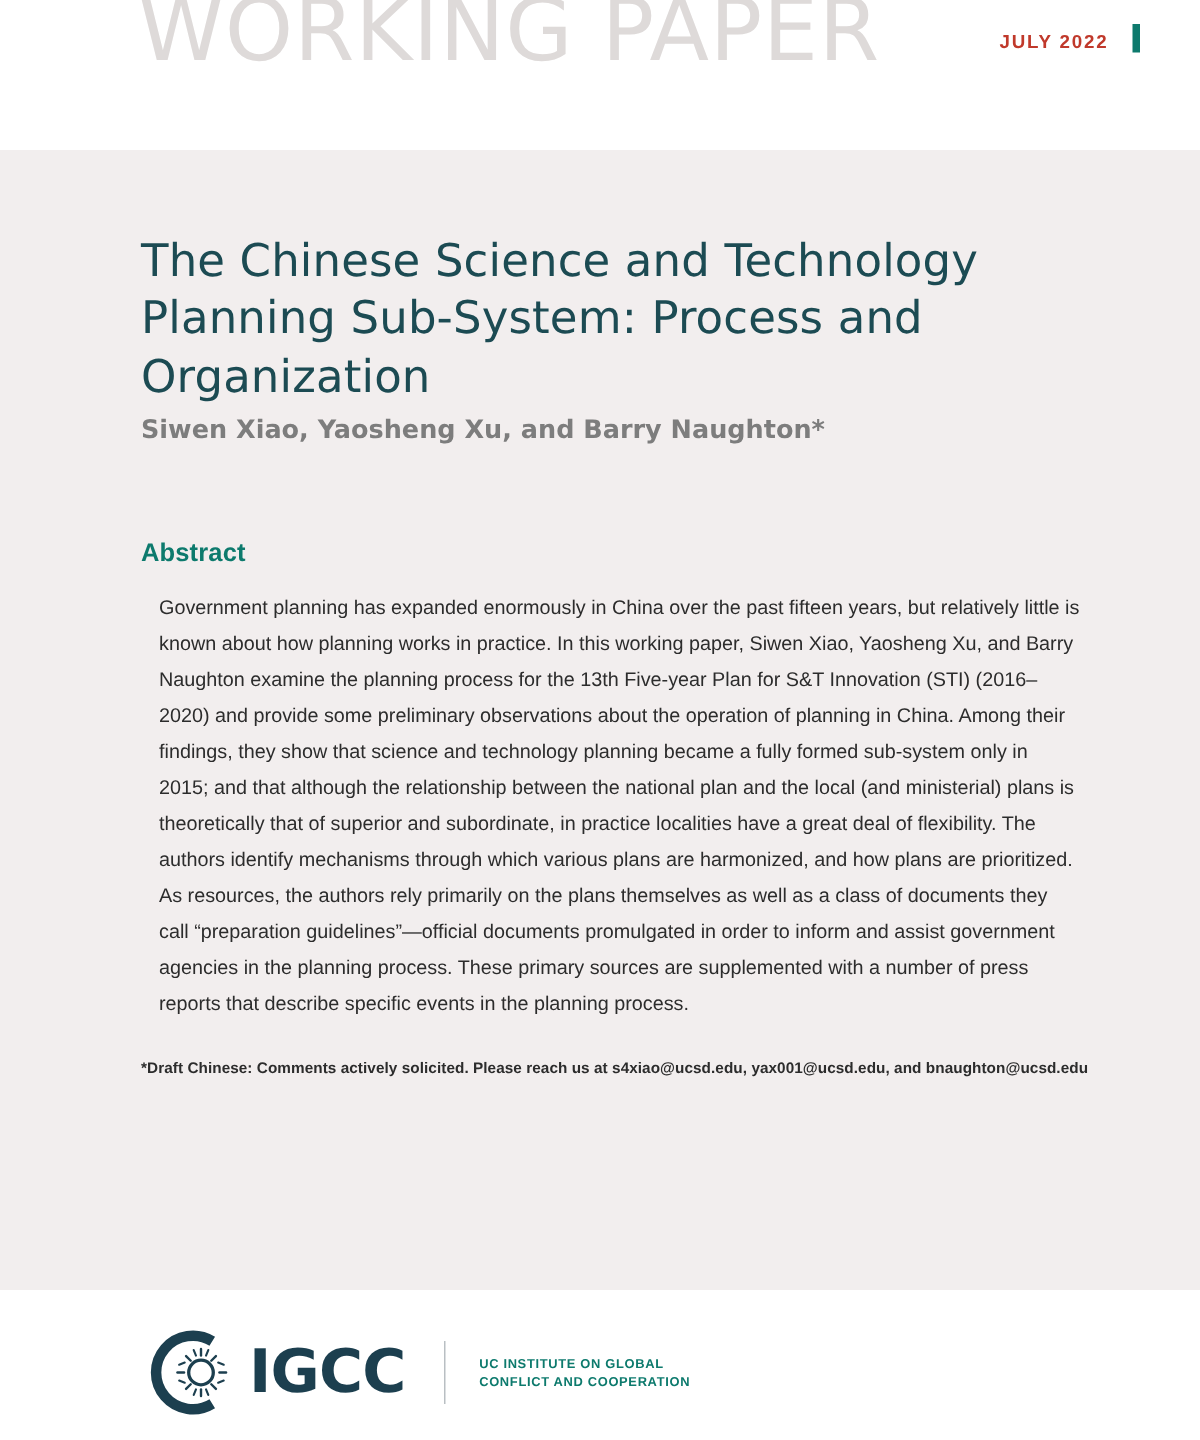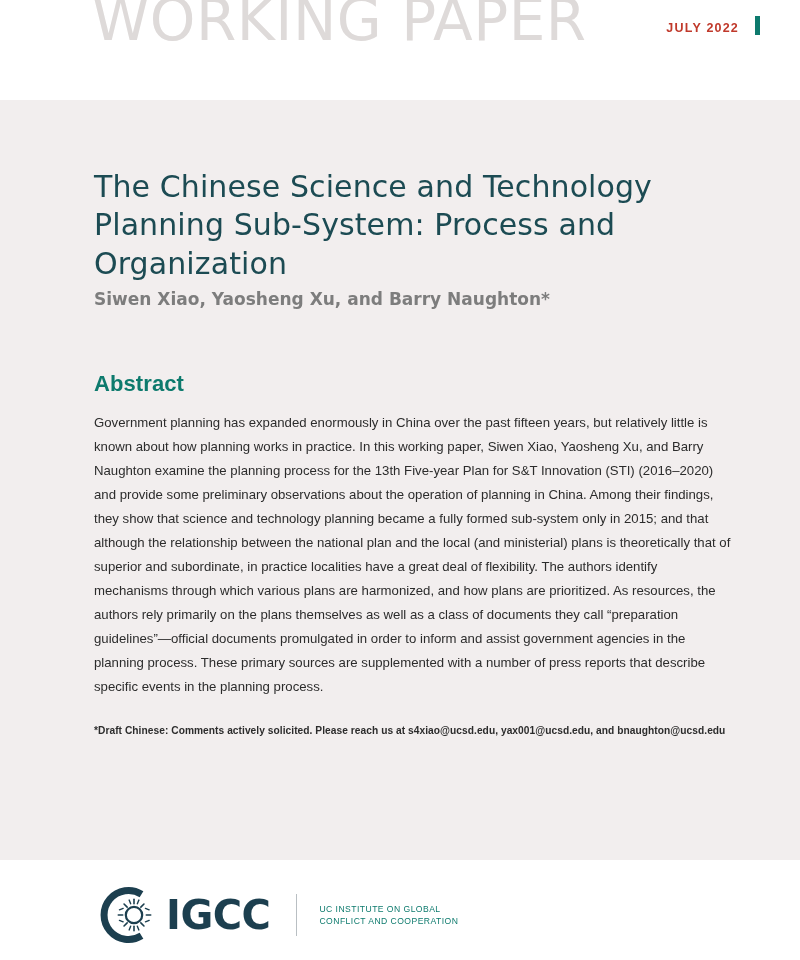--- a/index.html
+++ b/index.html
@@ -66,43 +66,43 @@
   }
   .panel-inner {
     padding: 52px 68px 0 94px;
   }
   .paper-title {
     font-family: "DejaVu Sans", sans-serif;
     font-size: 30px;
     line-height: 1.28;
     font-weight: 400;
     color: #1c4b53;
-    margin: 16px 0 6px 0;
+    margin: 4px 0 6px 0;
     max-width: 600px;
     letter-spacing: 0.1px;
   }
   .authors {
     font-family: "DejaVu Sans", sans-serif;
     font-size: 17px;
     color: #7d7d7d;
     margin: 6px 0 0 0;
     font-weight: 700;
   }
   .abstract-heading {
-    font-size: 22px;
+    font-size: 17px;
     font-weight: bold;
     color: #0d7a6d;
     margin: 62px 0 14px 0;
     letter-spacing: 0.1px;
   }
   .abstract-body {
     font-size: 13.2px;
     line-height: 1.82;
     color: #2c2c2c;
-    margin: 0;
+    margin: 12px;
     max-width: 638px;
     text-align: left;
   }
   .footnote {
     font-size: 10.2px;
     line-height: 1.6;
     color: #2c2c2c;
     margin: 24px 0 0 0;
     font-weight: bold;
     letter-spacing: 0.05px;
@@ -142,21 +142,21 @@
     margin-left: -4px;
   }
   .logo-divider {
     width: 1px;
     height: 42px;
     background: #b9bfc3;
     margin: 0 10px 0 14px;
   }
   .logo-sub {
     font-size: 8.6px;
-    font-weight: normal;
+    font-weight: bold;
     line-height: 1.45;
     letter-spacing: 0.45px;
     color: #0d7a6d;
     text-transform: uppercase;
     max-width: 150px;
   }
 </style>
 </head>
 <body>
 

